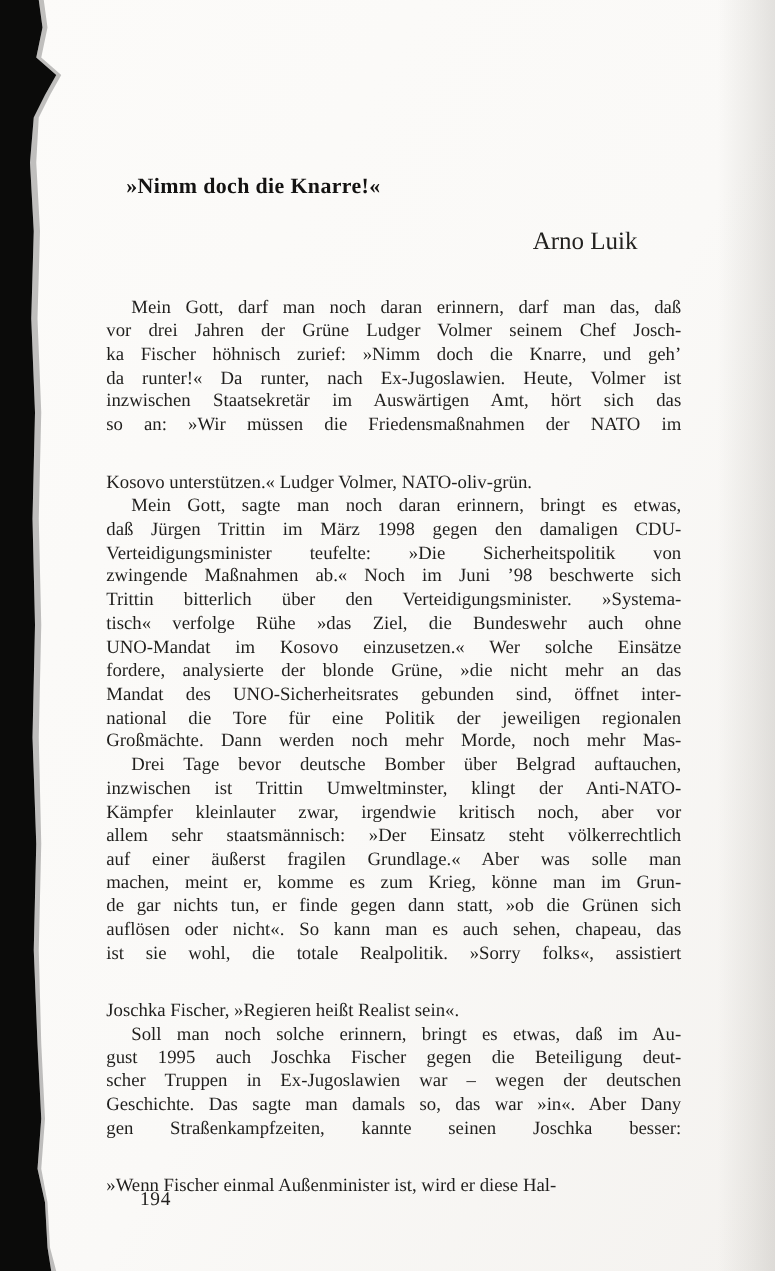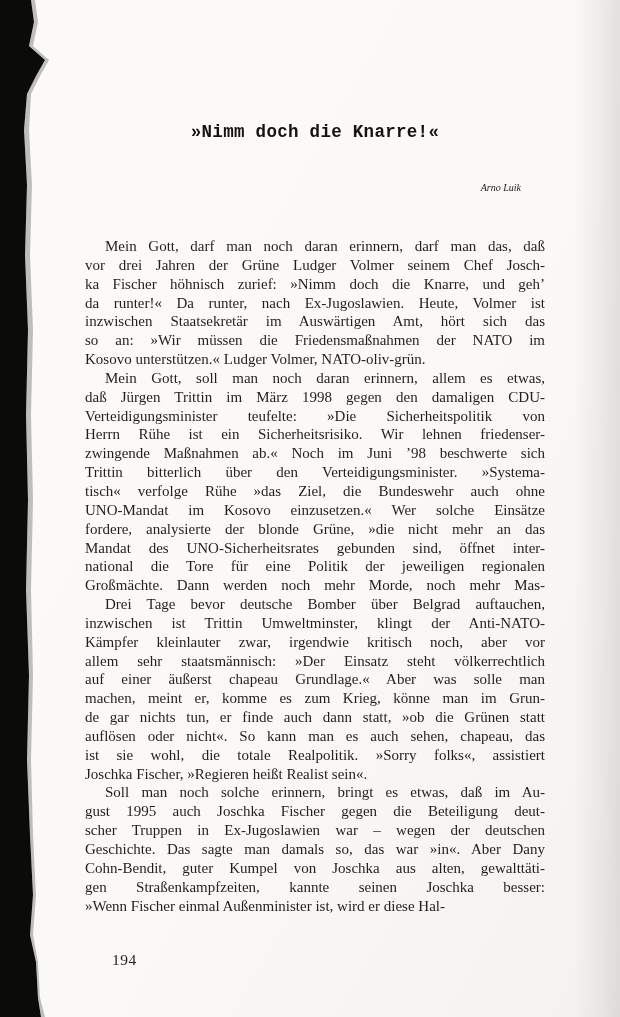--- a/index.html
+++ b/index.html
@@ -31,38 +31,36 @@
     width: 46px;
     height: 100%;
     background: linear-gradient(to right, rgba(120,115,105,0) 0%, rgba(120,115,105,0.10) 60%, rgba(100,95,88,0.16) 100%);
     pointer-events: none;
   }
   .title {
     position: absolute;
     top: 122px;
     left: 85px;
     width: 460px;
-    margin: 0;
-    text-align: center;
+    margin: 16px;
+    text-align: left;
     font-size: 17.5px;
     font-weight: bold;
     letter-spacing: 0.3px;
     color: #141312;
-    font-family: Liberation Mono, monospace;
   }
   .author {
     position: absolute;
     top: 182px;
-    left: 81px;
+    left: 70px;
     width: 460px;
     padding-right: 20px;
     box-sizing: border-box;
     text-align: right;
-    font-style: italic;
-    font-size: 10px;
+    font-size: 20px;
     color: #22211f;
   }
   .text-block {
     position: absolute;
     top: 237px;
     left: 85px;
     width: 460px;
     font-size: 15px;
     line-height: 18.85px;
     color: #201f1d;
@@ -70,20 +68,21 @@
   .para { margin: 0; }
   .line {
     text-align: justify;
     text-align-last: justify;
     white-space: nowrap;
     overflow: visible;
   }
   .line.lastline {
     text-align-last: left;
     white-space: normal;
+    margin-top: 27px;
   }
   .line.firstline { text-indent: 20px; }
   .page-number {
     position: absolute;
     top: 951px;
     left: 112px;
     font-size: 15.5px;
     color: #201f1d;
     letter-spacing: 0.5px;
   }
@@ -108,51 +107,49 @@
       <div class="para">
         <div class="line firstline">Mein Gott, darf man noch daran erinnern, darf man das, daß</div>
         <div class="line">vor drei Jahren der Grüne Ludger Volmer seinem Chef Josch-</div>
         <div class="line">ka Fischer höhnisch zurief: »Nimm doch die Knarre, und geh’</div>
         <div class="line">da runter!« Da runter, nach Ex-Jugoslawien. Heute, Volmer ist</div>
         <div class="line">inzwischen Staatsekretär im Auswärtigen Amt, hört sich das</div>
         <div class="line">so an: »Wir müssen die Friedensmaßnahmen der NATO im</div>
         <div class="line lastline">Kosovo unterstützen.« Ludger Volmer, NATO-oliv-grün.</div>
       </div>
       <div class="para">
-        <div class="line firstline">Mein Gott, soll man noch daran erinnern, allem es etwas,</div>
+        <div class="line firstline">Mein Gott, sagte man noch daran erinnern, bringt es etwas,</div>
         <div class="line">daß Jürgen Trittin im März 1998 gegen den damaligen CDU-</div>
         <div class="line">Verteidigungsminister teufelte: »Die Sicherheitspolitik von</div>
-        <div class="line">Herrn Rühe ist ein Sicherheitsrisiko. Wir lehnen friedenser-</div>
         <div class="line">zwingende Maßnahmen ab.« Noch im Juni ’98 beschwerte sich</div>
         <div class="line">Trittin bitterlich über den Verteidigungsminister. »Systema-</div>
         <div class="line">tisch« verfolge Rühe »das Ziel, die Bundeswehr auch ohne</div>
         <div class="line">UNO-Mandat im Kosovo einzusetzen.« Wer solche Einsätze</div>
         <div class="line">fordere, analysierte der blonde Grüne, »die nicht mehr an das</div>
         <div class="line">Mandat des UNO-Sicherheitsrates gebunden sind, öffnet inter-</div>
         <div class="line">national die Tore für eine Politik der jeweiligen regionalen</div>
         <div class="line">Großmächte. Dann werden noch mehr Morde, noch mehr Mas-</div>
       </div>
       <div class="para">
         <div class="line firstline">Drei Tage bevor deutsche Bomber über Belgrad auftauchen,</div>
         <div class="line">inzwischen ist Trittin Umweltminster, klingt der Anti-NATO-</div>
         <div class="line">Kämpfer kleinlauter zwar, irgendwie kritisch noch, aber vor</div>
         <div class="line">allem sehr staatsmännisch: »Der Einsatz steht völkerrechtlich</div>
-        <div class="line">auf einer äußerst chapeau Grundlage.« Aber was solle man</div>
+        <div class="line">auf einer äußerst fragilen Grundlage.« Aber was solle man</div>
         <div class="line">machen, meint er, komme es zum Krieg, könne man im Grun-</div>
-        <div class="line">de gar nichts tun, er finde auch dann statt, »ob die Grünen statt</div>
+        <div class="line">de gar nichts tun, er finde gegen dann statt, »ob die Grünen sich</div>
         <div class="line">auflösen oder nicht«. So kann man es auch sehen, chapeau, das</div>
         <div class="line">ist sie wohl, die totale Realpolitik. »Sorry folks«, assistiert</div>
         <div class="line lastline">Joschka Fischer, »Regieren heißt Realist sein«.</div>
       </div>
       <div class="para">
         <div class="line firstline">Soll man noch solche erinnern, bringt es etwas, daß im Au-</div>
         <div class="line">gust 1995 auch Joschka Fischer gegen die Beteiligung deut-</div>
         <div class="line">scher Truppen in Ex-Jugoslawien war – wegen der deutschen</div>
         <div class="line">Geschichte. Das sagte man damals so, das war »in«. Aber Dany</div>
-        <div class="line">Cohn-Bendit, guter Kumpel von Joschka aus alten, gewalttäti-</div>
         <div class="line">gen Straßenkampfzeiten, kannte seinen Joschka besser:</div>
         <div class="line lastline">»Wenn Fischer einmal Außenminister ist, wird er diese Hal-</div>
       </div>
     </div>
 
   <div class="page-number">194</div>
 
 </div>
 
 </body></html>

